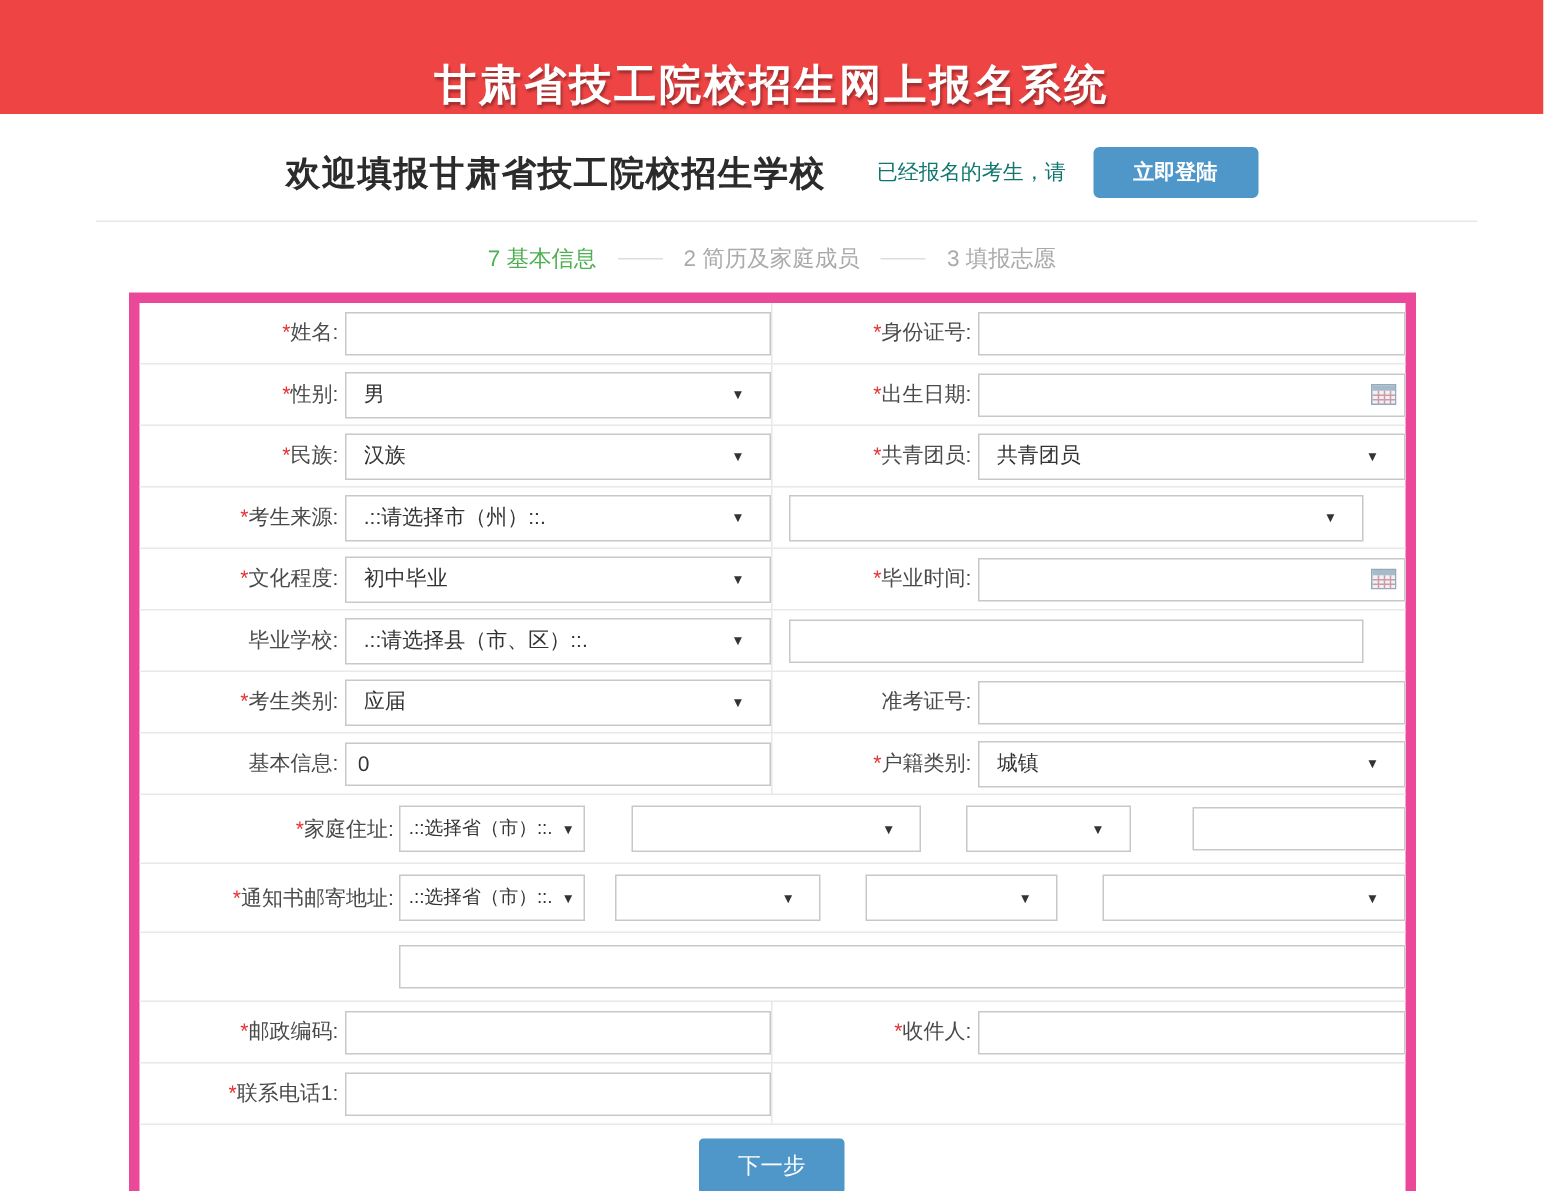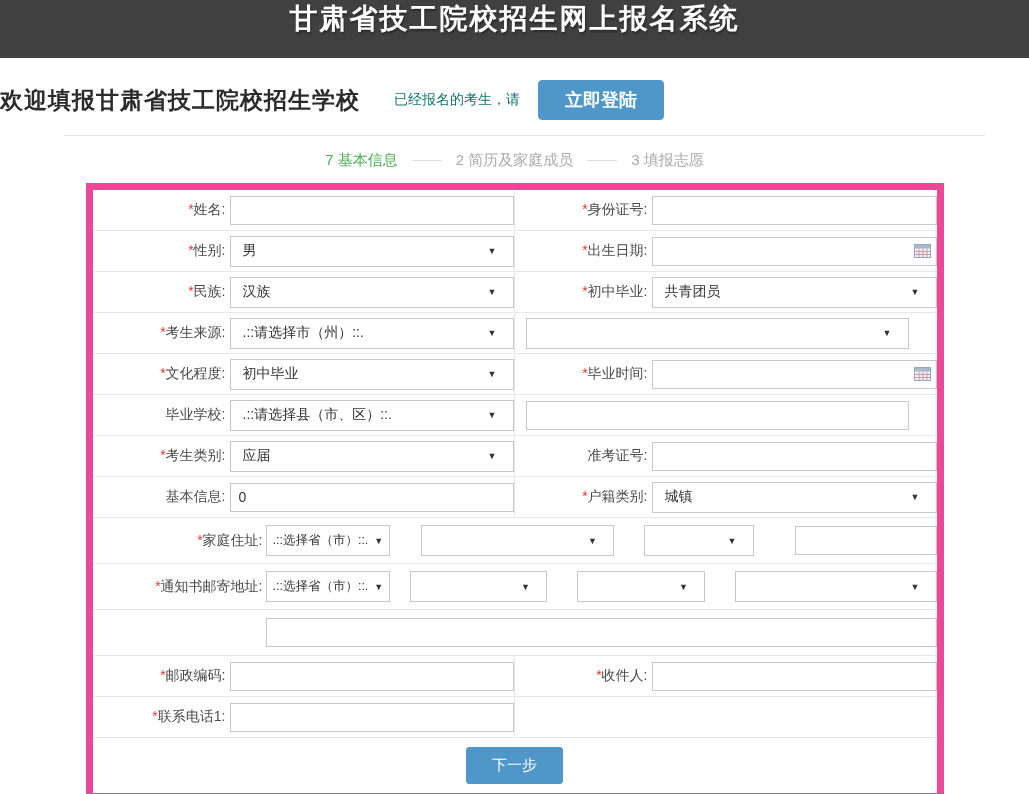--- a/index.html
+++ b/index.html
@@ -1,29 +1,29 @@
 <!DOCTYPE html>
 <html><head>
 <meta charset="utf-8">
 <style>
   * { box-sizing: border-box; }
   html,body { margin:0; padding:0; background:#fff; width:1029px;
     font-family:"Liberation Sans","DejaVu Sans",sans-serif; color:#333; }
 
   
-  .topbar { height:58px; background:#404040; display:flex; align-items:flex-start; justify-content:center; }
+  .topbar { height:76px; background:#ef4444; display:flex; align-items:flex-end; justify-content:center; }
   .topbar-title { color:#fff; font-size:28px; font-weight:bold; letter-spacing:2px; margin:0;
     text-shadow:1px 2px 2px rgba(0,0,0,.35); }
 
   
-  .welcome { display:flex; align-items:center; padding-top:22px;font-family:Liberation Mono, monospace; }
+  .welcome { display:flex; align-items:center; justify-content:center; padding-top:22px;font-family:Liberation Mono, monospace; }
   .welcome-heading { font-size:23px; font-weight:bold; color:#2b2b2b; margin:0; letter-spacing:1px; }
   .login-hint { font-size:14px; color:#0f766e; margin-left:34px; }
   .login-btn { margin-left:18px; background:#4f96c9; border:1px solid #4f96c9; color:#fff;
-    font-size:18px; font-weight:bold; padding:7px 26px; border-radius:4px; cursor:pointer;
+    font-size:14px; font-weight:bold; padding:7px 26px; border-radius:4px; cursor:pointer;
     font-family:inherit; }
   .divider { border:none; border-top:1px solid #e7e7e7; margin:15px 44px 0 64px; }
 
   
   .steps { display:flex; align-items:center; justify-content:center; padding:15px 0 13px; font-size:15px; }
   .step { color:#aaa; }
   .step.active { color:#4caf50; }
   .step-sep { display:inline-block; width:30px; height:1px; background:#ddd; margin:0 14px; }
 
   
@@ -132,21 +132,21 @@
     <div class="fcell left">
       <label class="flabel"><span class="mark">*</span><span>民族:</span></label>
       <div class="ctrl">
         <div class="select">
           <span class="sel-text">汉族</span>
           <span class="sel-arrow">▼</span>
         </div>
       </div>
     </div>
     <div class="fcell">
-      <label class="flabel"><span class="mark">*</span><span>初中毕业:</span></label>
+      <label class="flabel"><span class="mark">*</span><span>共青团员:</span></label>
       <div class="ctrl">
         <div class="select">
           <span class="sel-text">共青团员</span>
           <span class="sel-arrow">▼</span>
         </div>
       </div>
     </div>
   </div>
 
   <div class="frow">

